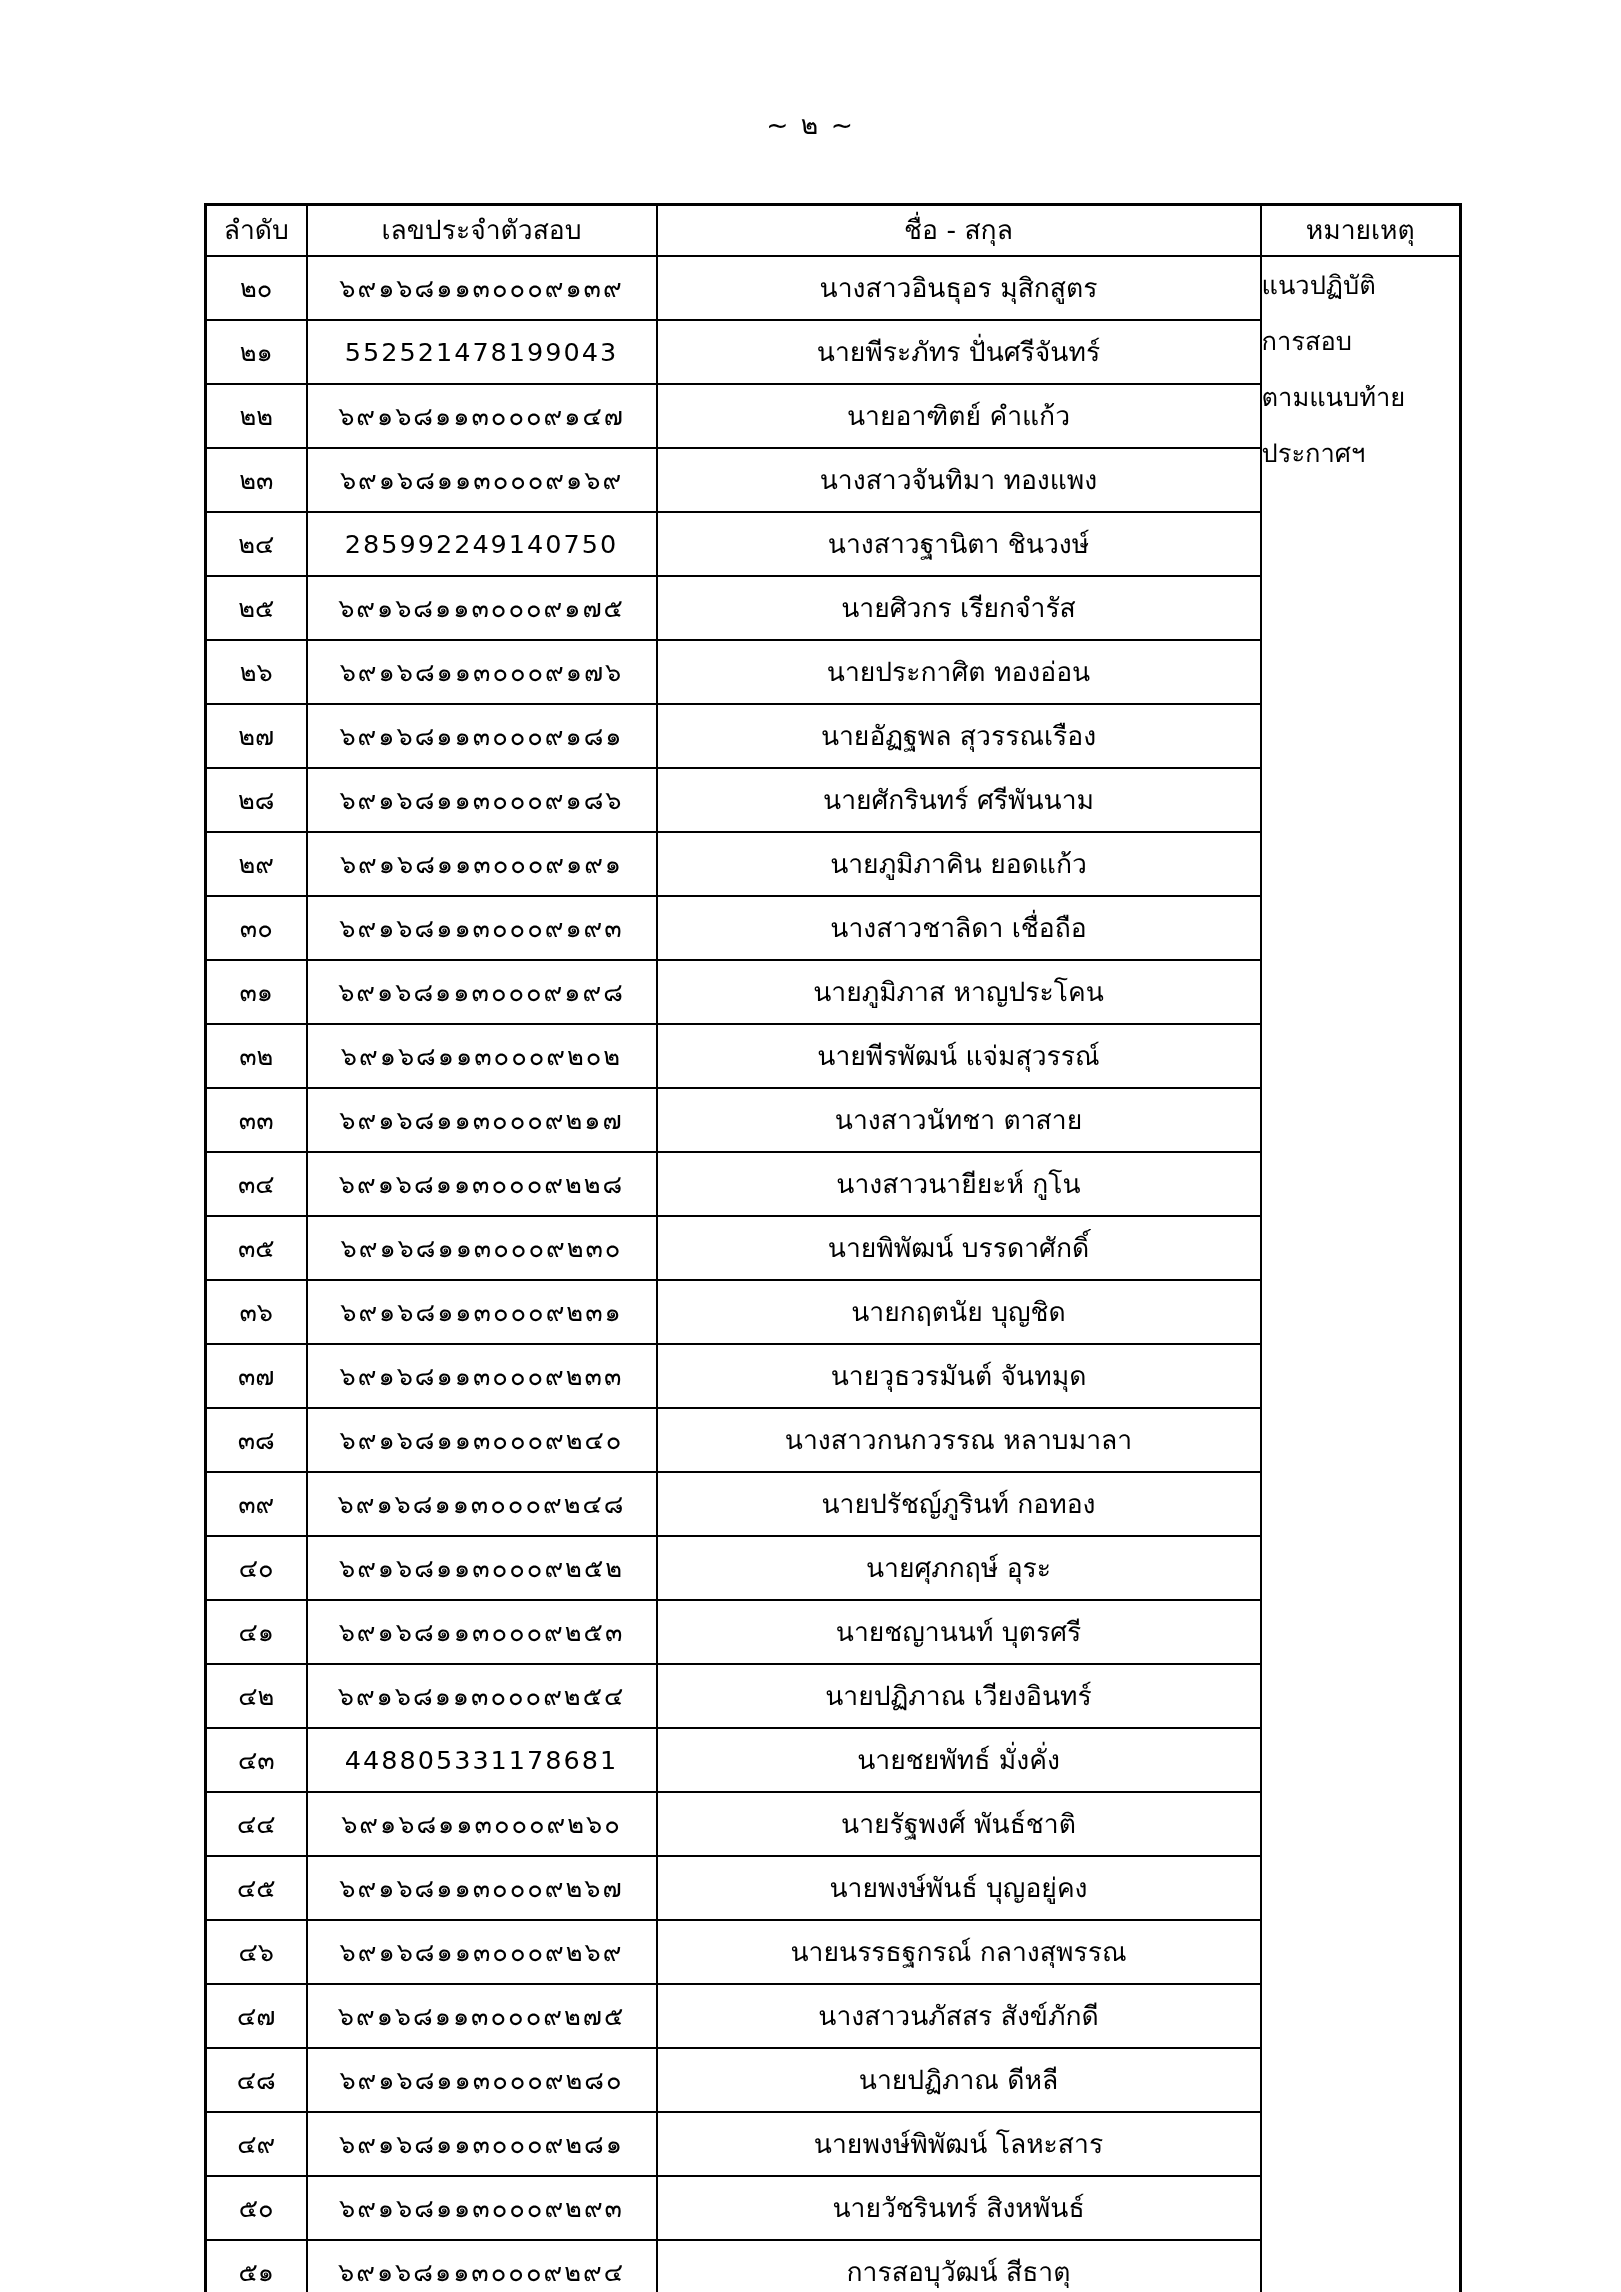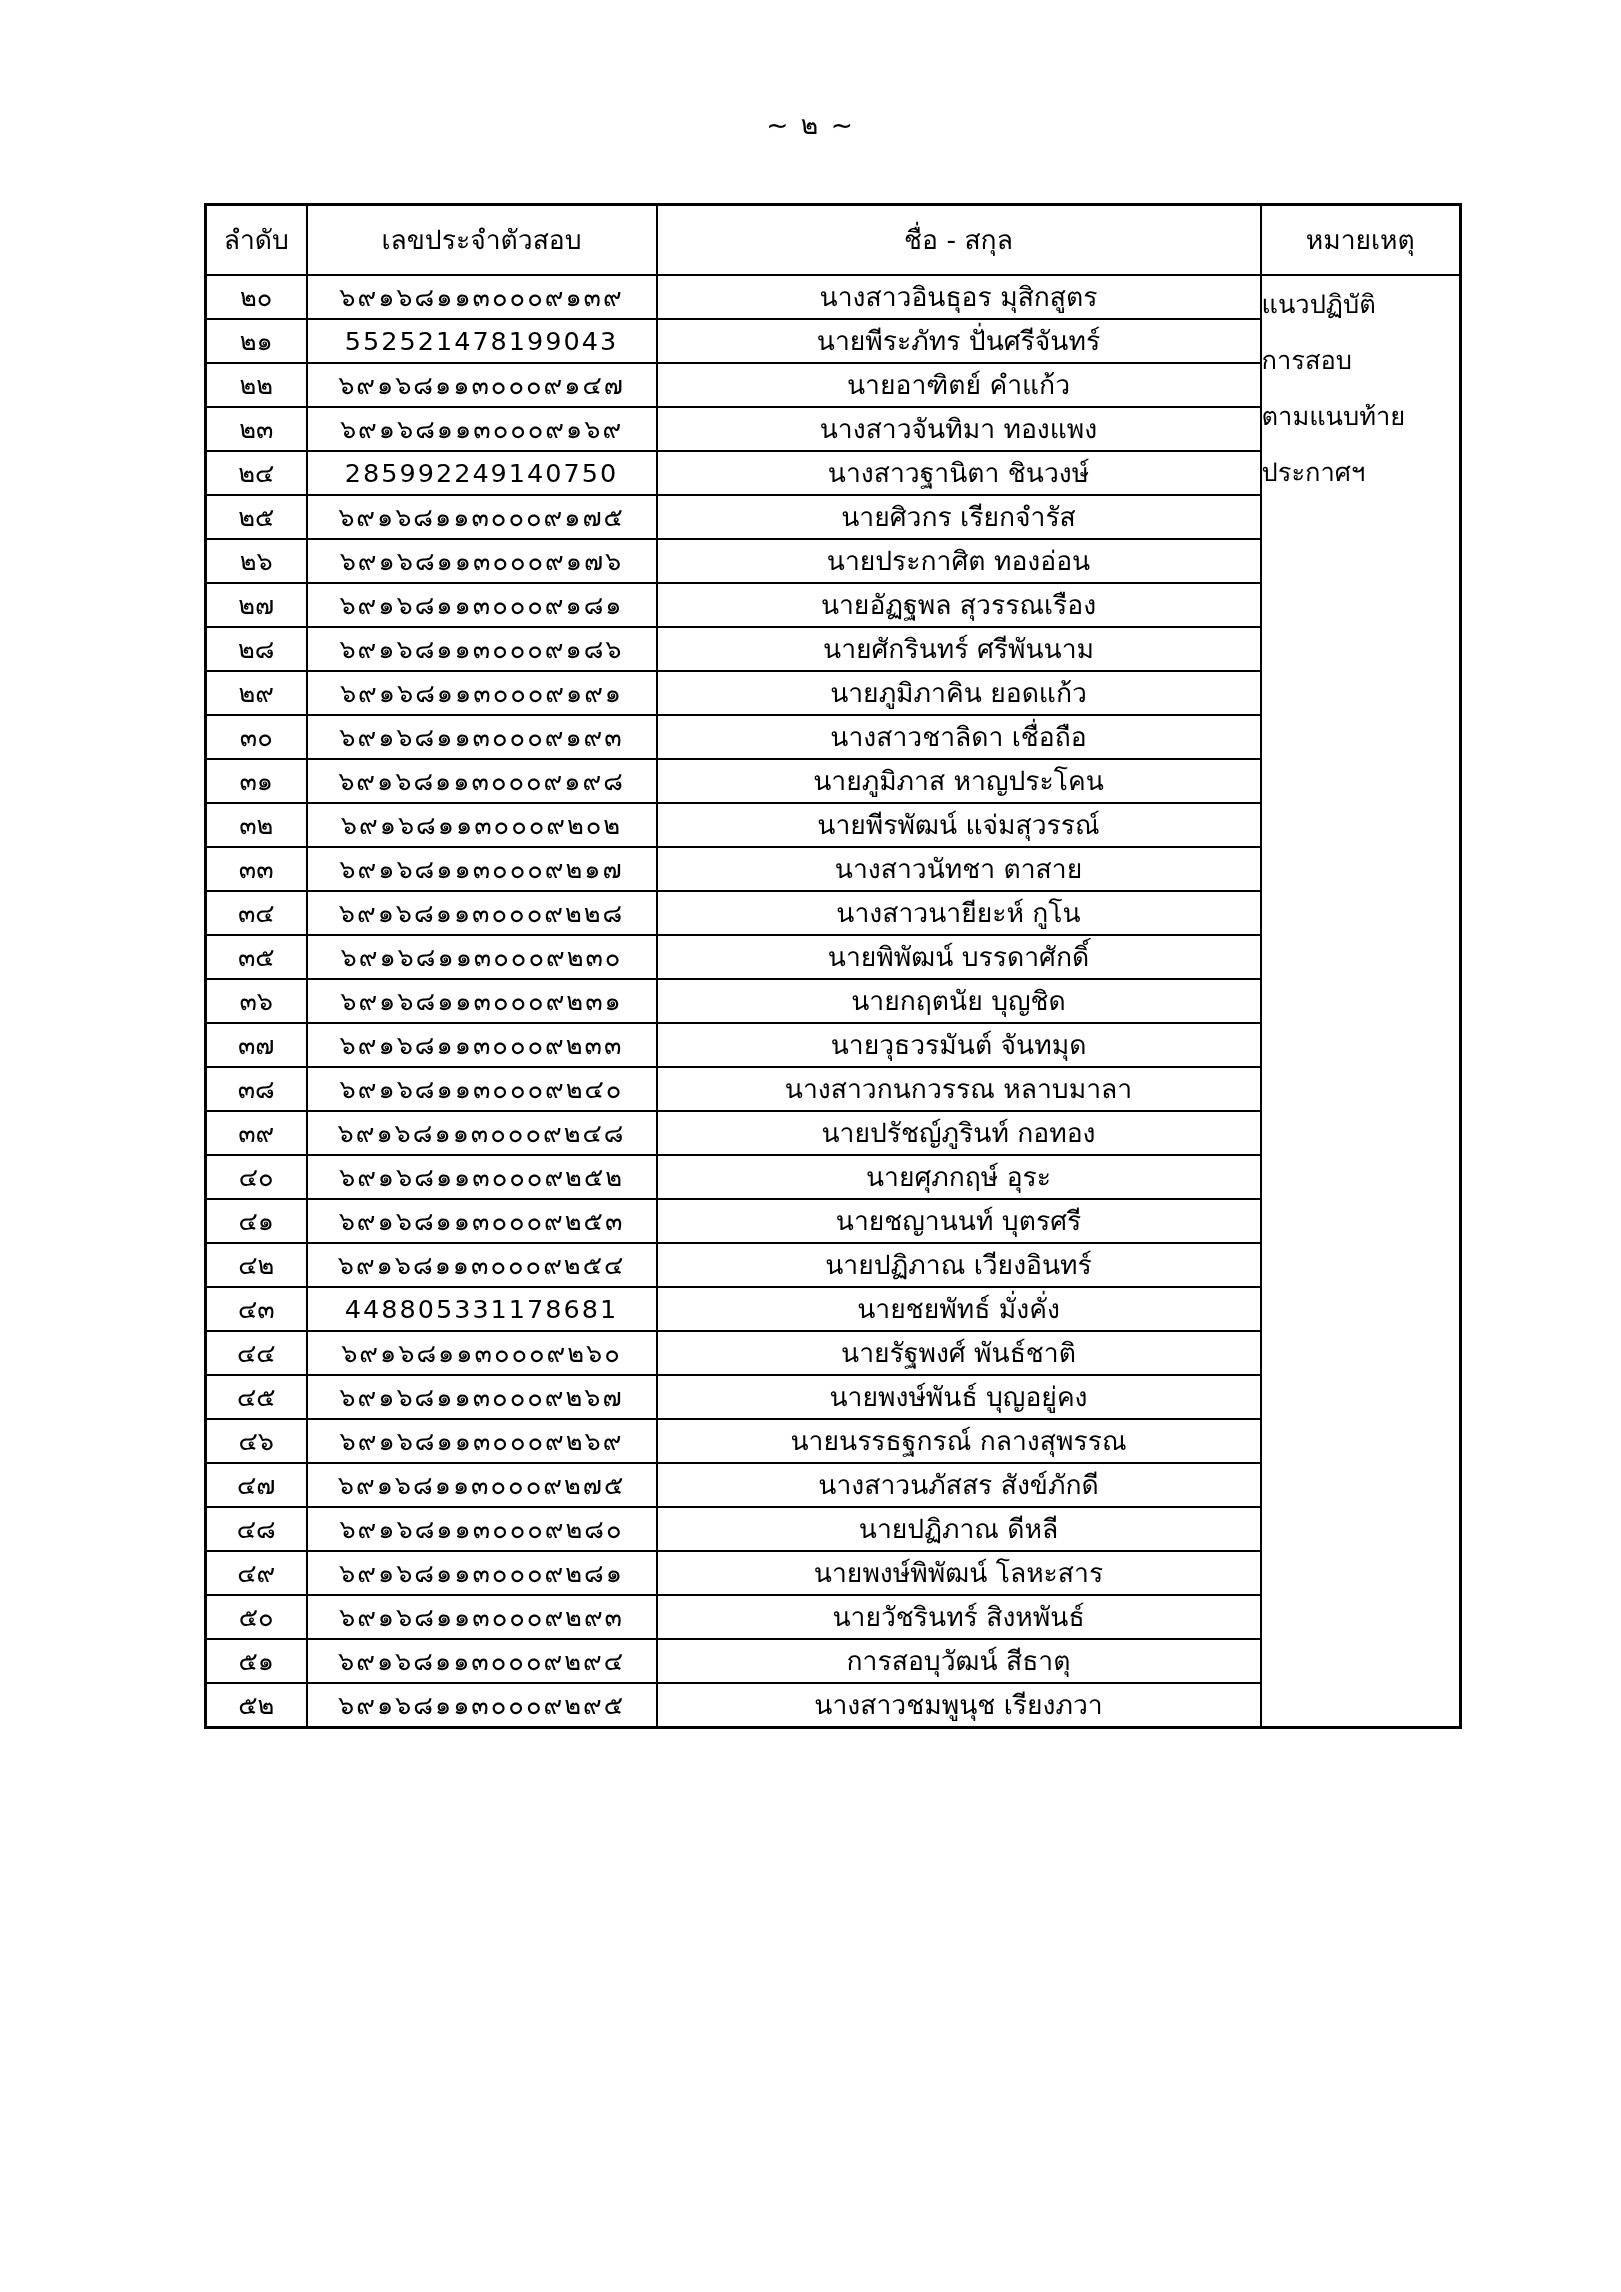--- a/index.html
+++ b/index.html
@@ -35,22 +35,22 @@
     border-collapse: collapse;
     table-layout: fixed;
     border: 3.9px solid #000;
   }
   table.roster th, table.roster td {
     border: 2.9px solid #000;
     font-weight: normal;
     padding: 0;
     overflow: hidden;
   }
-  table.roster thead tr { height: 70px; }
-  table.roster tbody tr { height: 44px; }
+  table.roster thead tr { height: 51px; }
+  table.roster tbody tr { height: 64px; }
   th.h-cell {
     font-size: 26.5px;
     font-weight: bold;
     text-align: center;
     vertical-align: middle;
   }
   td.c-order {
     text-align: center;
     vertical-align: middle;
     font-size: 25.5px;

